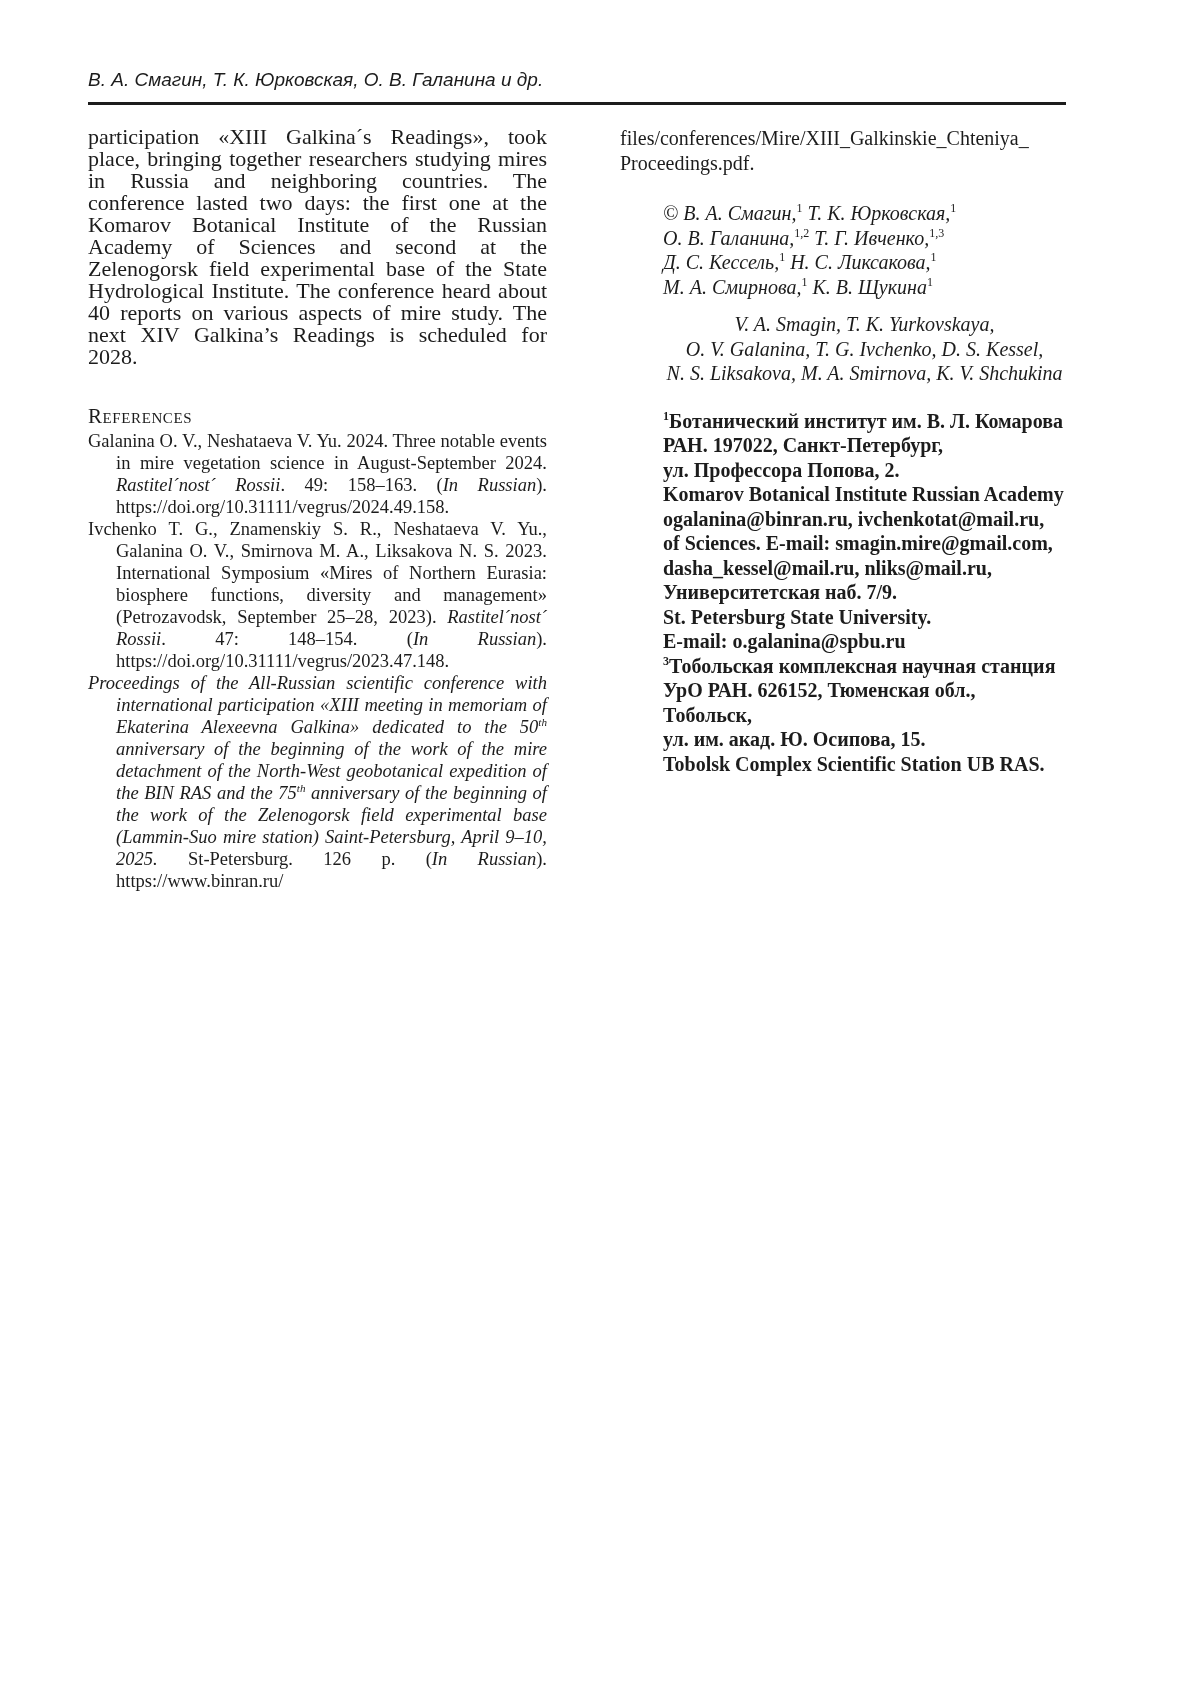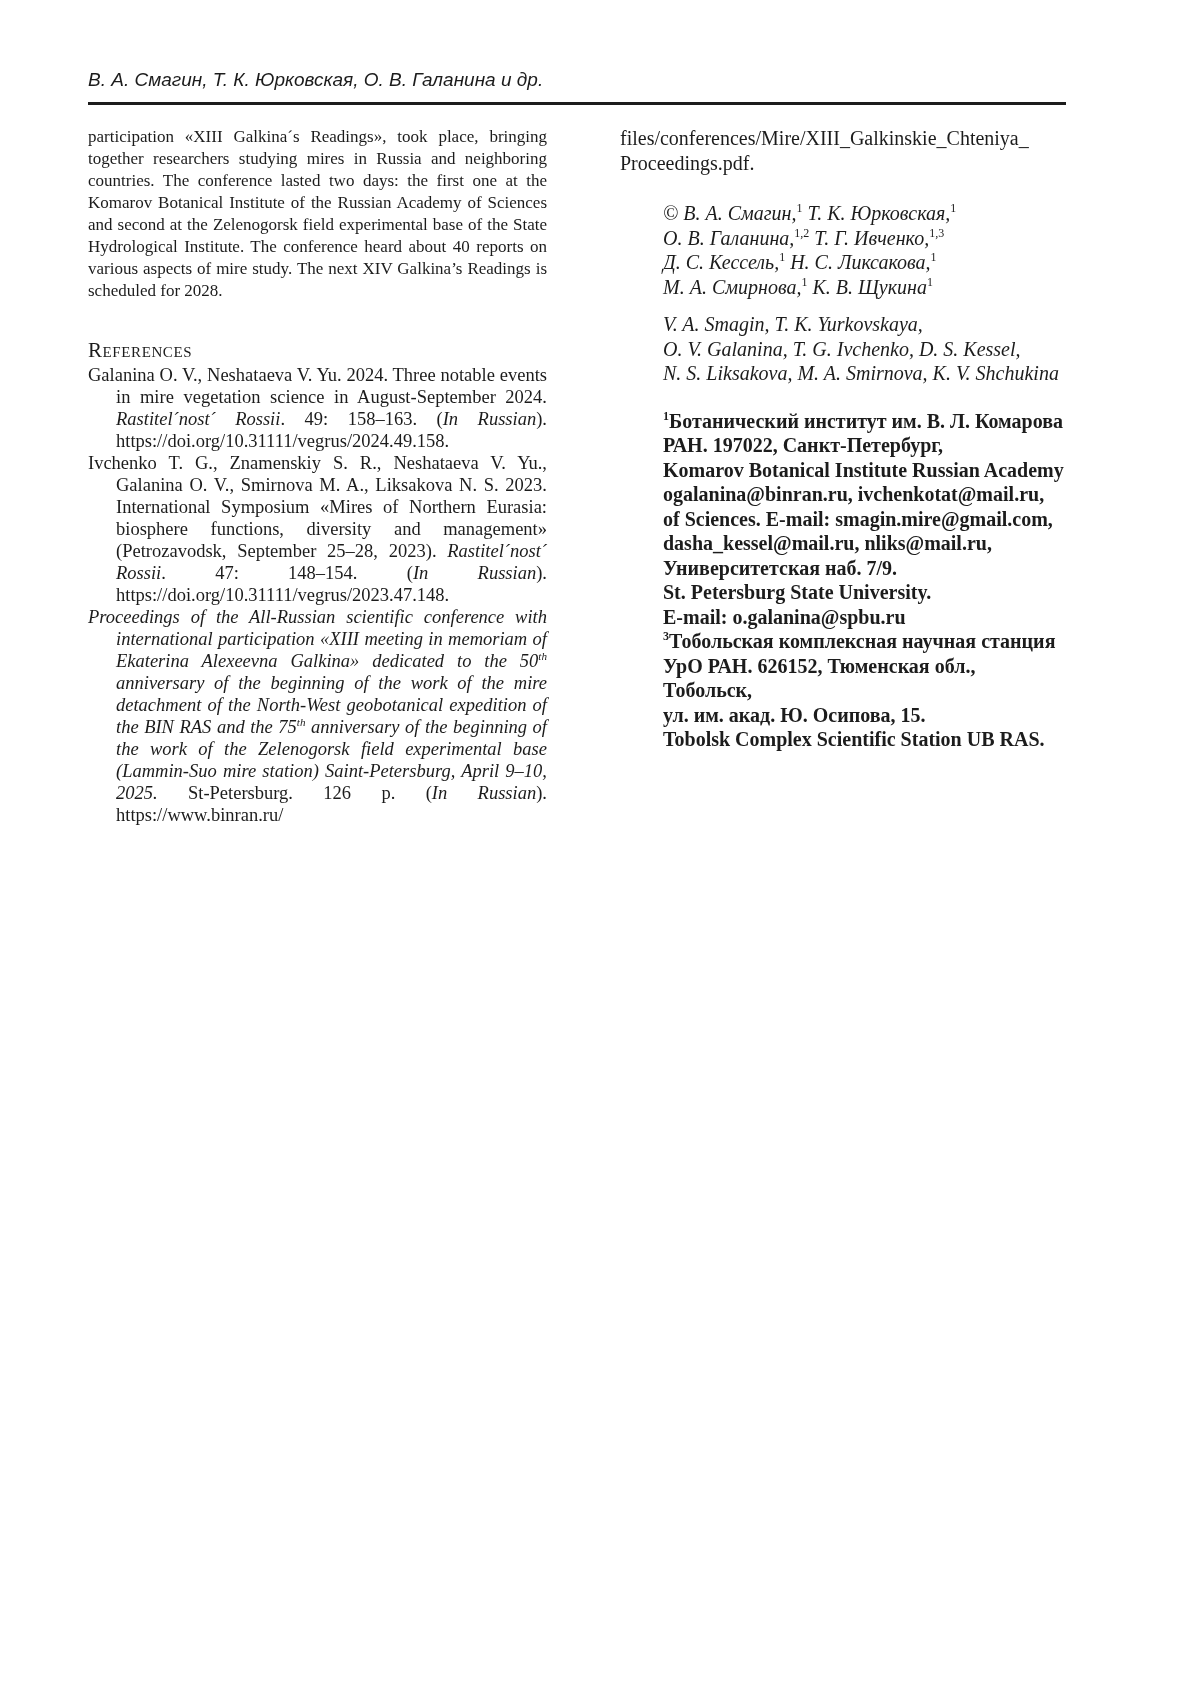--- a/index.html
+++ b/index.html
@@ -30,21 +30,21 @@
     display: flex;
     gap: 73px;
     margin-top: 21px;
   }
   .col-left  { width: 459px; }
   .col-right { width: 446px; }
 
   
   .para {
     margin: 0;
-    font-size: 17px;
+    font-size: 22px;
     line-height: 22px;
     text-align: justify;
   }
   .refs-heading {
     margin: 36px 0 1px 0;
     font-weight: 400;
     font-variant: small-caps;
     font-size: 21px;
     letter-spacing: 0.6px;
   }
@@ -55,21 +55,21 @@
     text-align: justify;
     padding-left: 28px;
     text-indent: -28px;
   }
 
   
   .col-right { font-size: 20px; line-height: 24.5px; }
   .block { margin: 0; }
   .block .line { min-height: 24.5px; }
   .copyright     { margin-top: 26px; margin-left: 43px; font-style: italic; }
-  .latin-authors { margin-top: 13px; margin-left: 43px; font-style: italic; }
+  .latin-authors { margin-top: 13px; margin-left: 43px; font-style: italic; text-align: center; }
   .affiliations  { margin-top: 23px; margin-left: 43px; font-weight: bold; }
   .copyright sup { font-style: normal; }
 
   sup {
     font-size: 60%;
     line-height: 0;
     vertical-align: super;
   }
   .it { font-style: italic; }
 </style>
@@ -110,20 +110,21 @@
 
         <div class="block latin-authors">
             <div class="line">V. A. Smagin, T. K. Yurkovskaya,</div>
             <div class="line">O. V. Galanina, T. G. Ivchenko, D. S. Kessel,</div>
             <div class="line">N. S. Liksakova, M. A. Smirnova, K. V. Shchukina</div>
           </div>
 
         <div class="block affiliations">
             <div class="line"><sup>1</sup><span>Ботанический институт им. В. Л. Комарова</span></div>
             <div class="line">РАН. 197022, Санкт-Петербург,</div>
+            <div class="line">ул. Профессора Попова, 2.</div>
             <div class="line">Komarov Botanical Institute Russian Academy</div>
             <div class="line">ogalanina@binran.ru, ivchenkotat@mail.ru,</div>
             <div class="line">of Sciences. E-mail: smagin.mire@gmail.com,</div>
             <div class="line">dasha_kessel@mail.ru, nliks@mail.ru,</div>
             <div class="line">Университетская наб. 7/9.</div>
             <div class="line">St. Petersburg State University.</div>
             <div class="line">E-mail: o.galanina@spbu.ru</div>
             <div class="line"><sup>3</sup><span>Тобольская комплексная научная станция</span></div>
             <div class="line">УрО РАН. 626152, Тюменская обл., Тобольск,</div>
             <div class="line">ул. им. акад. Ю. Осипова, 15.</div>

